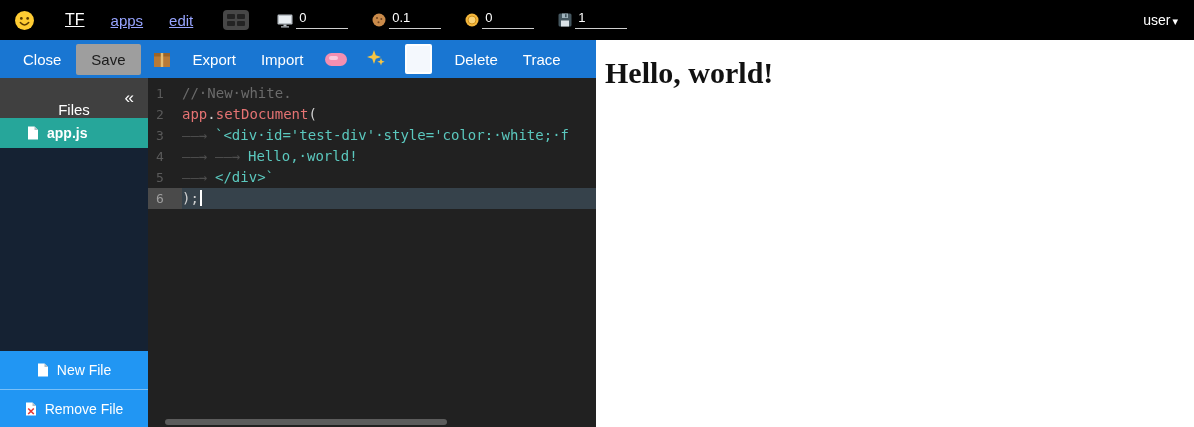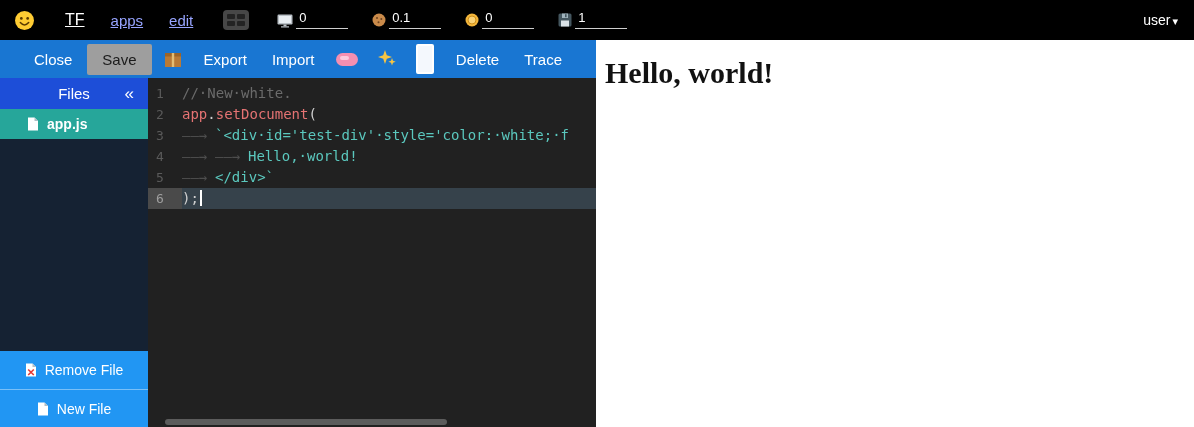--- a/index.html
+++ b/index.html
@@ -16,31 +16,31 @@
   .stats{display:flex;margin-left:28px;gap:24px;align-items:center}
   .stat{display:flex;align-items:center;gap:3px;cursor:pointer}
   .stat-val{display:inline-block;width:52px;border-bottom:1px solid #cfcfcf;font-size:13px;color:#fff;padding:0 0 3px 3px;line-height:14px}
   .user{margin-left:auto;margin-right:16px;font-size:14px;display:flex;align-items:flex-end;gap:2px;cursor:pointer}
   .caret{font-size:11px}
 
   
   .main{position:relative;width:1194px;height:387px;background:#fff}
 
   
-  .toolbar{position:absolute;left:0;top:0;width:596px;height:38px;background:#1976d2;display:flex;align-items:center;padding:0 24px;gap:5px}
+  .toolbar{position:absolute;left:0;top:0;width:596px;height:38px;background:#1976d2;display:flex;align-items:center;padding:0 13px;gap:5px}
   .tbtn{color:#fff;font-size:15px;padding:7px 10px;border-radius:3px;white-space:nowrap}
   .tbtn.save{background:#9e9e9e;color:#1b1b1b;padding:7px 15px;border-radius:2px}
   .icon-btn{display:flex;align-items:center;padding:6px 7px}
   .swatch{width:27px;height:30px;background:#f4f8fd;border:2px solid #fff;border-radius:2px;margin:0 7px}
   .soap-shape{display:inline-block;width:22px;height:13px;background:#f48fb1;border-radius:7px;position:relative}
   .soap-shape:after{content:"";position:absolute;left:4px;top:3px;width:9px;height:4px;background:#fbc9dd;border-radius:3px}
 
   
   .sidebar{position:absolute;left:0;top:38px;width:148px;height:349px;background:#152233;color:#fff}
-  .files-header{position:relative;height:31px;background:#1d4ed8;display:flex;align-items:center;justify-content:center;font-size:15px}
+  .files-header{position:relative;height:40px;background:#404040;display:flex;align-items:flex-end;justify-content:center;font-size:15px}
   .collapse{position:absolute;right:14px;top:50%;transform:translateY(-50%);font-size:17px;cursor:pointer}
   .file-row{height:30px;display:flex;align-items:center;gap:8px;padding-left:27px;font-size:14px;font-weight:bold;cursor:pointer}
   .file-row.selected{background:#26a69a}
   .sidebar-bottom{position:absolute;left:0;right:0;bottom:0}
   .sbtn{width:100%;height:38px;background:#2196f3;color:#fff;font-size:14px;display:flex;align-items:center;justify-content:center;gap:8px}
   .sbtn + .sbtn{border-top:1px solid rgba(255,255,255,.4)}
 
   
   .editor{position:absolute;left:148px;top:38px;width:448px;height:349px;background:#212121;overflow:hidden;cursor:text}
   .code{padding-top:5px;font-family:"DejaVu Sans Mono",monospace;font-size:14px;line-height:21px}
@@ -165,30 +165,30 @@
         <path d="M1 .5 H7.5 L11 4 V13.5 H1 Z" fill="#ffffff"></path>
         <path d="M7.5 .5 L11 4 H7.5 Z" fill="#b0bec5"></path>
       </svg>
       <span>app.js</span>
     </div>
     <div class="sidebar-bottom">
       <button class="sbtn">
         <svg width="12" height="14" viewBox="0 0 12 14">
           <path d="M1 .5 H7.5 L11 4 V13.5 H1 Z" fill="#ffffff"></path>
           <path d="M7.5 .5 L11 4 H7.5 Z" fill="#b0bec5"></path>
-          <path d="M3.2 6.5 L8.8 12 M8.8 6.5 L3.2 12" stroke="#e53935" stroke-width="1.6"></path>
         </svg>
-        <span>Remove File</span>
+        <span>New File</span>
       </button>
       <button class="sbtn">
         <svg width="12" height="14" viewBox="0 0 12 14">
           <path d="M1 .5 H7.5 L11 4 V13.5 H1 Z" fill="#ffffff"></path>
           <path d="M7.5 .5 L11 4 H7.5 Z" fill="#b0bec5"></path>
+          <path d="M3.2 6.5 L8.8 12 M8.8 6.5 L3.2 12" stroke="#e53935" stroke-width="1.6"></path>
         </svg>
-        <span>New File</span>
+        <span>Remove File</span>
       </button>
     </div>
   </div>
 
   <div class="editor">
     <div class="code">
         <div class="cm-row">
           <div class="cm-gutter">1</div>
           <div class="cm-line"><span class="tok-comment">//·New·white.</span></div>
         </div>

